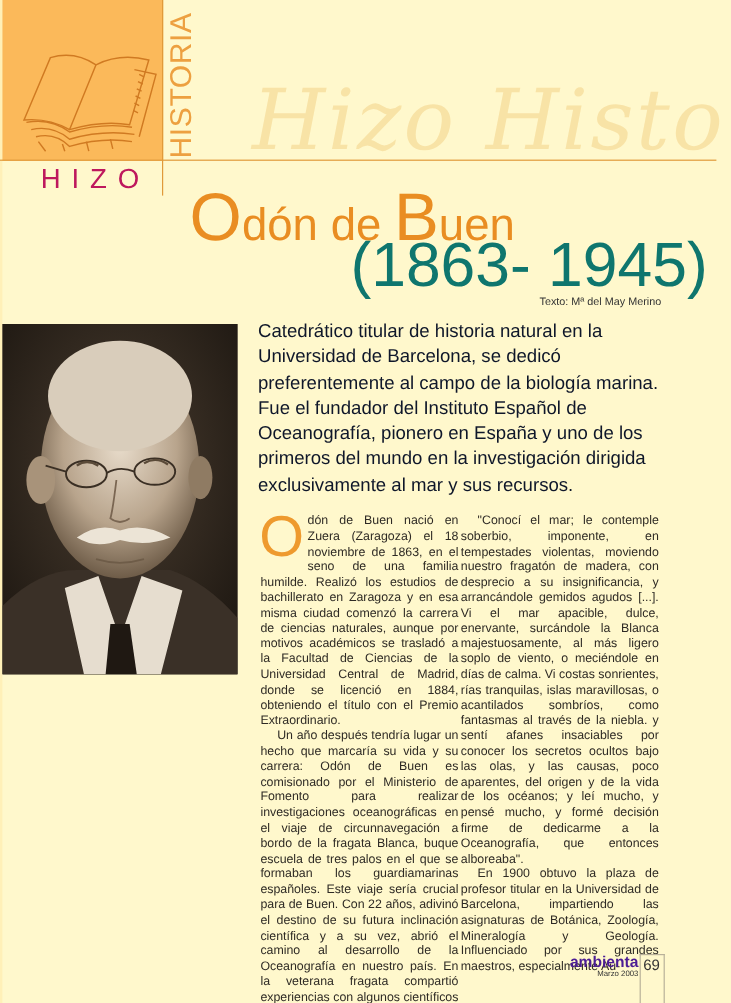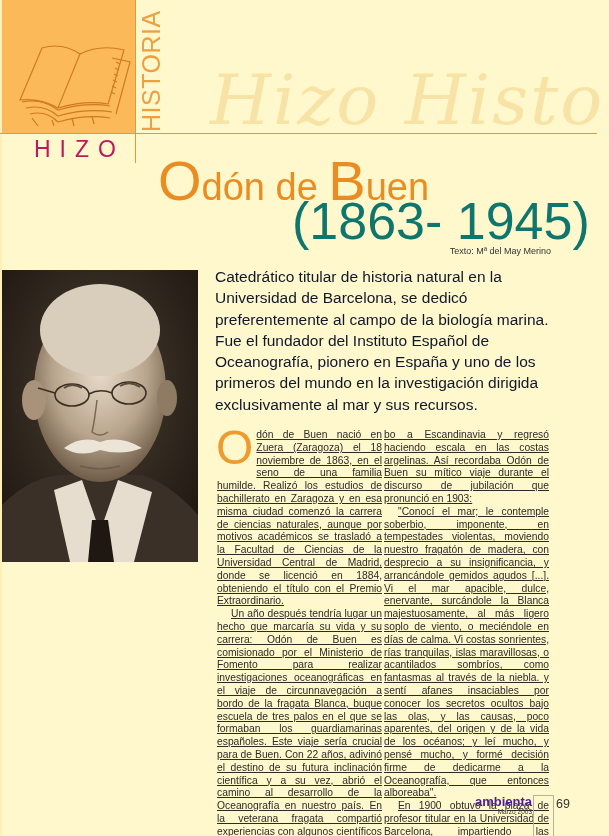--- a/index.html
+++ b/index.html
@@ -54,39 +54,39 @@
   }
   .portrait {
     position:absolute; left:2px; top:270px; width:196px; height:292px;
     background:#2a2119; overflow:hidden;
   }
   .col {
     position:absolute; top:429px; width:165px;
     font-size:10.3px; line-height:12.8px; color:#2e2a24;
     text-align:justify; hyphens:manual;
   }
-  .col p { margin:0;text-decoration:underline; }
+  .col p { margin:0; }
   .col p.indent { text-indent:14px; }
   .col1 { left:217px; }
   .col2 { left:384px; }
   .dropcap {
     float:left; color:#ee9a2e; font-size:48px; line-height:38px;
     margin:0 3px 0 -1px; height:40px;
   }
   .footer-brand {
     position:absolute; left:472px; top:795px; text-align:right; width:60px;
   }
   .brand-name { font-size:13px; font-weight:bold; color:#4c1d95; line-height:13px; }
   .brand-date { font-size:6.5px; color:#333; line-height:8px; }
   .page-box {
     position:absolute; left:533px; top:795px; width:19px; height:41px;
     border:1px solid #b9b19a; border-bottom:none;
   }
   .page-num {
-    position:absolute; left:536px; top:797px; font-size:12.5px; color:#333;margin-left:20px;
+    position:absolute; left:536px; top:797px; font-size:12.5px; color:#333;
   }
   .left-edge {
     position:absolute; left:0; top:0; width:2px; height:836px; background:#fff0b8;
   }
 </style>
 </head>
 <body>
 
 <div class="left-edge"></div>
 
@@ -156,21 +156,20 @@
   </svg>
 </div>
 
 <div class="col col1">
   <span class="dropcap">O</span>
   <p>dón de Buen nació en Zuera (Zaragoza) el 18 noviembre de 1863, en el seno de una familia humilde. Realizó los estudios de bachillerato en Zaragoza y en esa misma ciudad comenzó la carrera de ciencias naturales, aunque por motivos académicos se trasladó a la Facultad de Ciencias de la Universidad Central de Madrid, donde se licenció en 1884, obteniendo el título con el Premio Extraordinario.</p>
   <p class="indent">Un año después tendría lugar un hecho que marcaría su vida y su carrera: Odón de Buen es comisionado por el Ministerio de Fomento para realizar investigaciones oceanográficas en el viaje de circunnavegación a bordo de la fragata Blanca, buque escuela de tres palos en el que se formaban los guardiamarinas españoles. Este viaje sería crucial para de Buen. Con 22 años, adivinó el destino de su futura inclinación científica y a su vez, abrió el camino al desarrollo de la Oceanografía en nuestro país. En la veterana fragata compartió experiencias con algunos científicos más, eran 350 hombres a bordo. Partió de Cartagena con rum-</p>
 </div>
 
 <div class="col col2">
-  <p>bo a Escandinavia y regresó haciendo escala en las costas argelinas. Así recordaba Odón de Buen su mítico viaje durante el discurso de jubilación que pronunció en 1903:</p>
   <p class="indent">"Conocí el mar; le contemple soberbio, imponente, en tempestades violentas, moviendo nuestro fragatón de madera, con desprecio a su insignificancia, y arrancándole gemidos agudos [...]. Vi el mar apacible, dulce, enervante, surcándole la Blanca majestuosamente, al más ligero soplo de viento, o meciéndole en días de calma. Vi costas sonrientes, rías tranquilas, islas maravillosas, o acantilados sombríos, como fantasmas al través de la niebla. y sentí afanes insaciables por conocer los secretos ocultos bajo las olas, y las causas, poco aparentes, del origen y de la vida de los océanos; y leí mucho, y pensé mucho, y formé decisión firme de dedicarme a la Oceanografía, que entonces alboreaba".</p>
   <p class="indent">En 1900 obtuvo la plaza de profesor titular en la Universidad de Barcelona, impartiendo las asignaturas de Botánica, Zoología, Mineralogía y Geología. Influenciado por sus grandes maestros, especialmente Au-</p>
 </div>
 
 <div class="footer-brand">
   <div class="brand-name">ambienta</div>
   <div class="brand-date">Marzo 2003</div>
 </div>
 <div class="page-box"></div>
 <div class="page-num">69</div>

